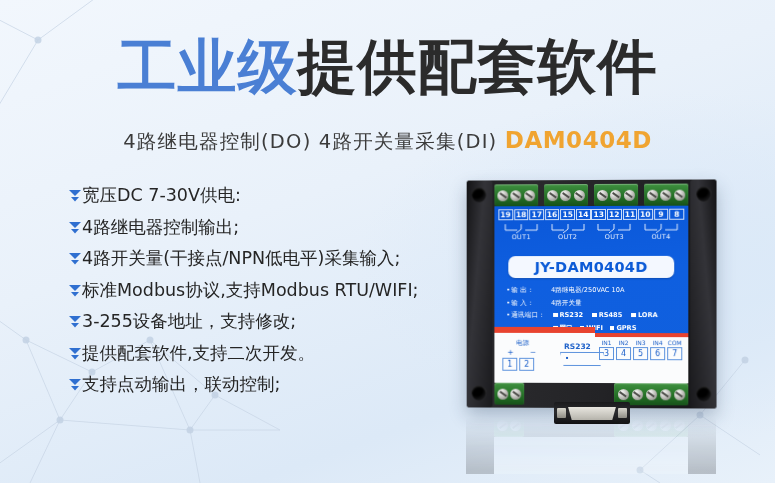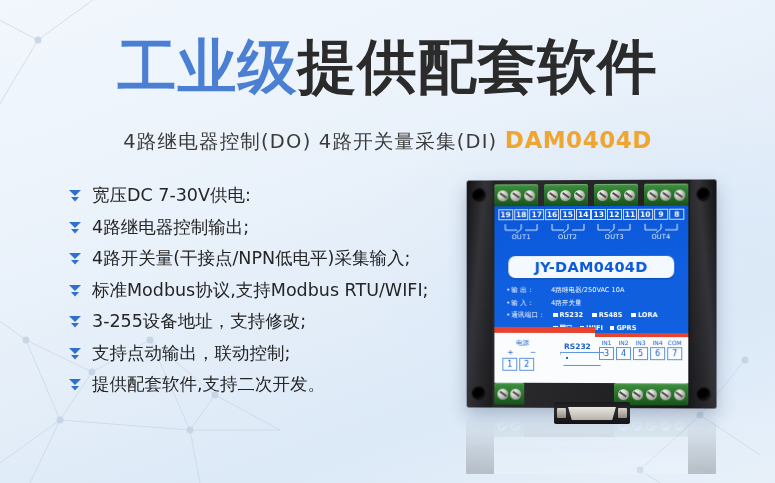--- a/index.html
+++ b/index.html
@@ -35,21 +35,21 @@
     color:#3b3b3b; white-space:nowrap;
     font-family:"DejaVu Sans","Liberation Sans",sans-serif;
   }
   .model { color:#f0a431; font-weight:bold; font-size:23px; letter-spacing:0.5px; }
 
   
   .features {
     position:absolute; left:68px; top:184px; width:420px;
   }
   .feat {
-    display:flex; align-items:flex-start; gap:10px;
+    display:flex; align-items:flex-start; 
     margin-bottom:9.5px; height:22px;
   }
   .chev { width:14px; height:18px; flex:none; margin-top:3px; }
   .feat-text {
     font-size:17.5px; color:#252525; white-space:nowrap; line-height:22px;
     font-family:"DejaVu Sans","Liberation Sans",sans-serif;
   }
 
   
   .device-wrap { position:absolute; left:466px; top:180px; width:250px; height:300px; }
@@ -295,28 +295,28 @@
           <path d="M1 3 L7 9 L13 3 Z" fill="#2f6fd0"></path>
           <path d="M3 10 L7 14.5 L11 10 Z" fill="#2f6fd0"></path>
         </svg>
       <span class="feat-text">3-255设备地址，支持修改;</span>
     </div>
     <div class="feat">
       <svg class="chev" viewBox="0 0 14 18">
           <path d="M1 3 L7 9 L13 3 Z" fill="#2f6fd0"></path>
           <path d="M3 10 L7 14.5 L11 10 Z" fill="#2f6fd0"></path>
         </svg>
+      <span class="feat-text">提供配套软件,支持二次开发。</span>
+    </div>
+    <div class="feat">
+      <svg class="chev" viewBox="0 0 14 18">
+          <path d="M1 3 L7 9 L13 3 Z" fill="#2f6fd0"></path>
+          <path d="M3 10 L7 14.5 L11 10 Z" fill="#2f6fd0"></path>
+        </svg>
       <span class="feat-text">支持点动输出，联动控制;</span>
-    </div>
-    <div class="feat">
-      <svg class="chev" viewBox="0 0 14 18">
-          <path d="M1 3 L7 9 L13 3 Z" fill="#2f6fd0"></path>
-          <path d="M3 10 L7 14.5 L11 10 Z" fill="#2f6fd0"></path>
-        </svg>
-      <span class="feat-text">提供配套软件,支持二次开发。</span>
     </div>
   </div>
 
   <div class="device-wrap">
 
     <div class="device">
       <div class="housing"></div>
 
       <div class="term-row top">
         <div class="tb" style="left:0;width:44px;">

